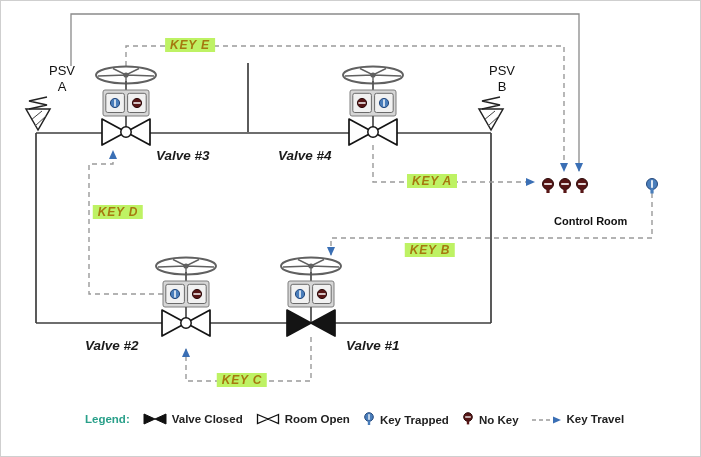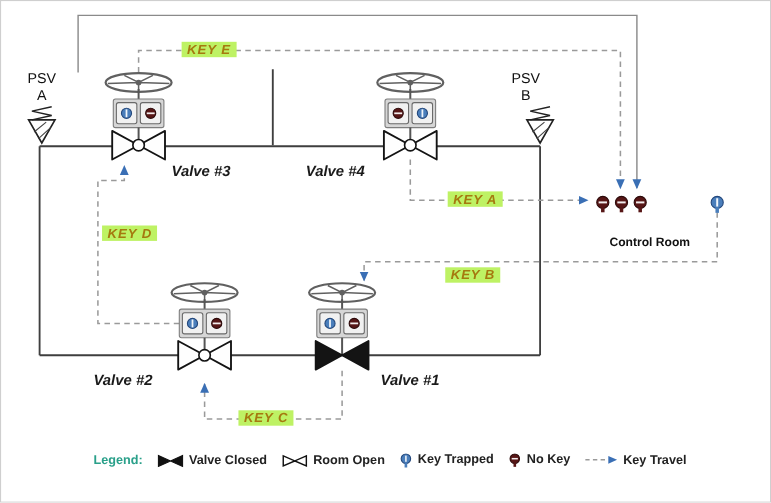--- a/index.html
+++ b/index.html
@@ -21,34 +21,34 @@
   .bowtie-closed { fill:#141414; stroke:#141414; stroke-width:1.7; stroke-linejoin:round; }
   .stemball { fill:#ffffff; stroke:#141414; stroke-width:1.5; }
   .psv-body { fill:#ffffff; stroke:#222; stroke-width:1.5; }
   .psv-hatch{ stroke:#444; stroke-width:1; }
   .psv-spring{ stroke:#222; stroke-width:1.3; fill:none; }
   .key-trapped-head { fill:#4a7ebb; stroke:#24487c; stroke-width:1; }
   .key-empty-head   { fill:#571616; stroke:#2c0a0a; stroke-width:1; }
   .key-slit { fill:#ffffff; opacity:.92; }
 
   .lbl { position:absolute; color:#111;text-align:center; }
-  .lbl-psv { width:34px; text-align:center; font:400 13px/16px "Liberation Sans",sans-serif; }
+  .lbl-psv { width:34px; text-align:center; font:400 13px/16px "Liberation Sans",sans-serif;margin-left:24px; }
   .lbl-valve { font:italic 700 13.5px "Liberation Sans",sans-serif; color:#1a1a1a; }
   .lbl-key {
     position:absolute; transform:translateX(-50%);
     font:italic 700 12px "Liberation Sans",sans-serif; letter-spacing:.8px;
     color:#a5790f; background:#bef264; padding:0 5px; white-space:nowrap;
   }
   .lbl-cr { font:700 11px "Liberation Sans",sans-serif; color:#111; }
 
   .legend {
     position:absolute; left:84px; top:411px; display:flex; align-items:center;
     font:700 11.5px "Liberation Sans",sans-serif; color:#222; white-space:nowrap;
   }
-  .legend .item { display:flex; align-items:flex-start; margin-left:13px; }
+  .legend .item { display:flex; align-items:flex-end; margin-left:13px; }
   .legend .item:first-child { margin-left:0; }
   .legend .ico { display:inline-flex; margin-right:5px; }
   .legend-title { color:#2aa08a; }
 </style>
 </head>
 <body>
 
 <div class="screen">
 
   <svg class="canvas" width="701" height="457" viewBox="0 0 701 457">

